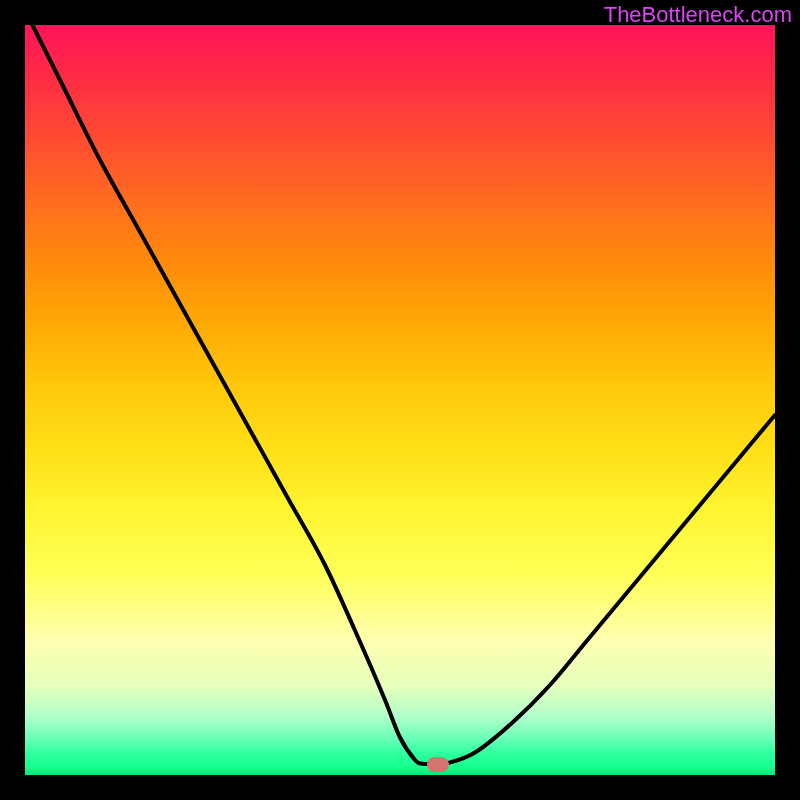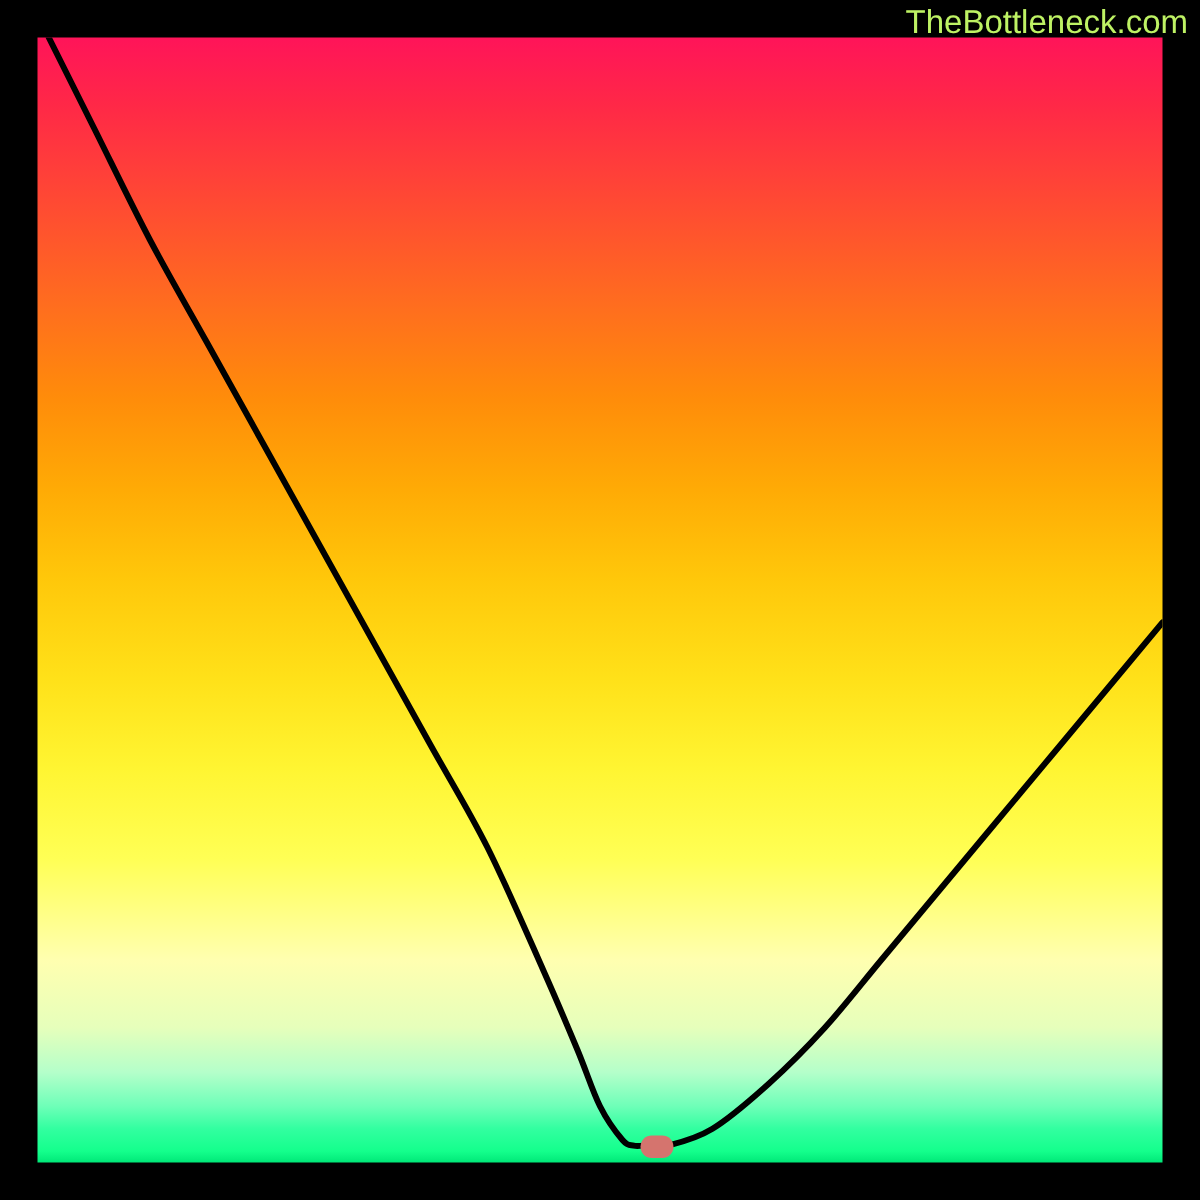--- a/index.html
+++ b/index.html
@@ -14,21 +14,21 @@
   .container {
     position: relative;
     width: 800px;
     height: 800px;
     background: #000;
   }
   .watermark {
     position: absolute;
     top: 2px;
     right: 8px;
-    color: #bef264;
+    color: #d946ef;
     font-size: 22px;
     font-weight: 500;
     z-index: 10;
   }
   .plot-area {
     position: absolute;
     left: 25px;
     top: 25px;
     width: 750px;
     height: 750px;

